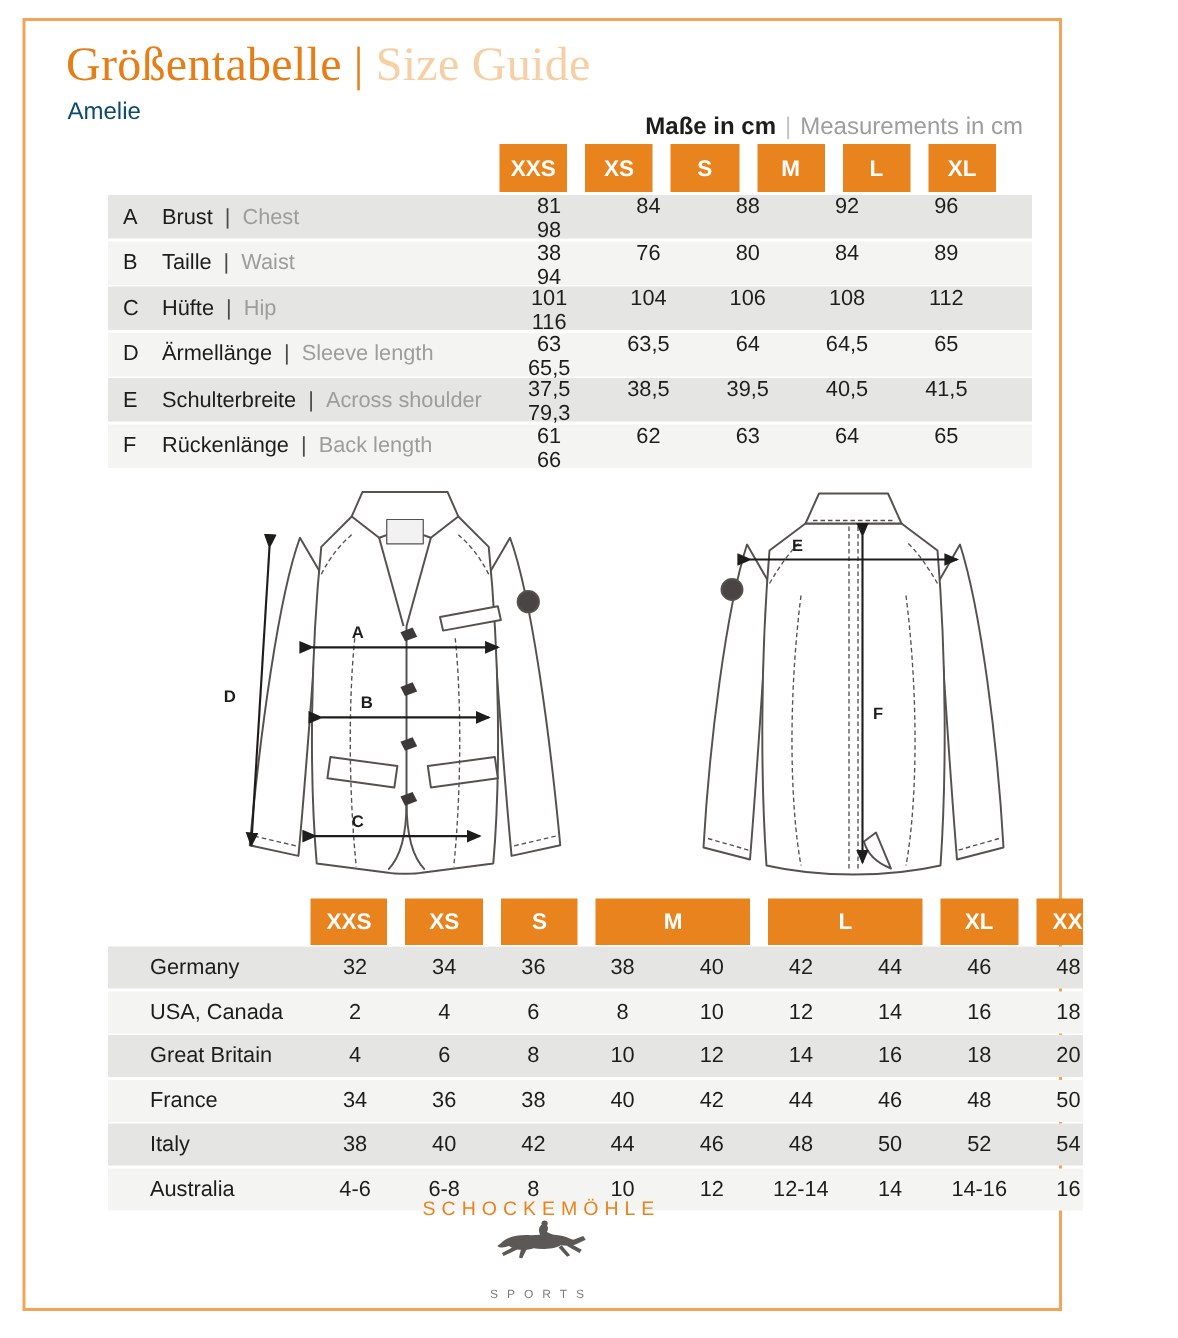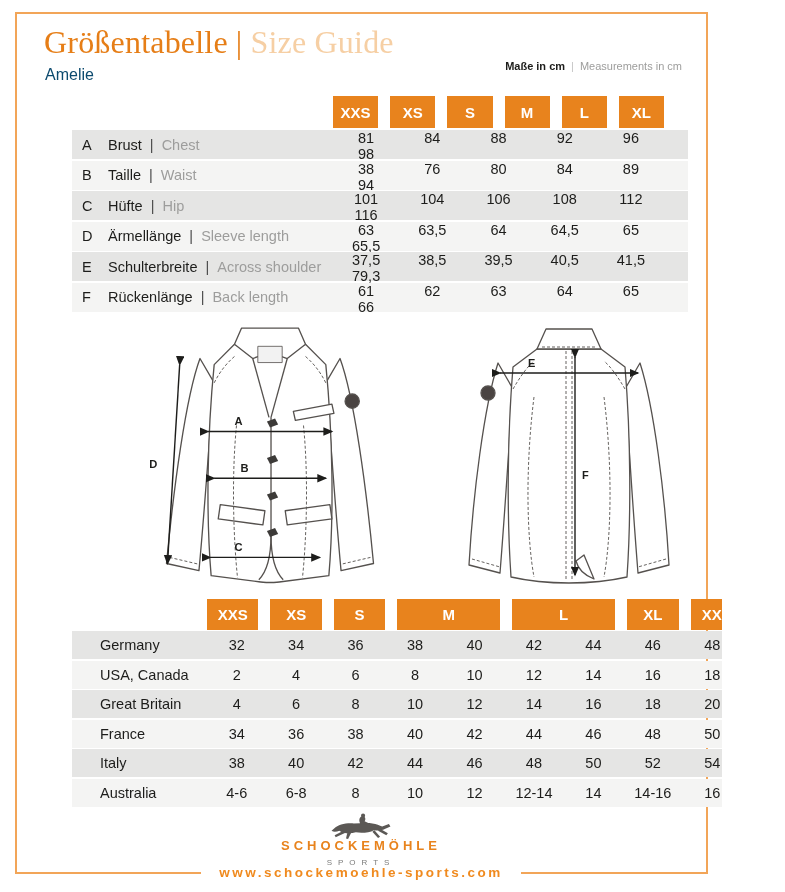--- a/index.html
+++ b/index.html
@@ -8,21 +8,21 @@
   .frame{position:absolute;left:15px;top:12px;right:14px;bottom:18px;
          border:2px solid #f2a558;pointer-events:none;}
 
   
   .title{position:absolute;left:44px;top:24px;font-family:"Liberation Serif", serif;
          font-size:32px;letter-spacing:.2px;}
   .title .de{color:#e67e17;}
   .title .tsep{color:#e67e17;padding:0 8px;font-weight:400;}
   .title .en{color:#f6cfa4;}
   .product{position:absolute;left:45px;top:66px;font-size:16px;color:#0c4a6e;}
-  .units{position:absolute;right:40px;top:60px;font-size:11px;}
+  .units{position:absolute;right:40px;top:76px;font-size:16px;}
   .units .de{font-weight:bold;color:#1d1d1b;}
   .units .usep{color:#c4c4c4;padding:0 6px;}
   .units .en{color:#9d9d9c;}
 
   
   .hdr{position:absolute;display:grid;gap:12px;}
   .hdr .cell{background:#e8831d;color:#fff;font-weight:bold;font-size:15px;
              display:flex;align-items:center;justify-content:center;}
   .t1-hdr{left:333px;top:96px;width:331px;height:32px;grid-template-columns:repeat(6,1fr);}
   .t2-hdr{left:207px;top:599px;width:535px;height:31px;
@@ -46,22 +46,22 @@
   .t2-body .vals{left:135px;width:535px;grid-template-columns:repeat(9,1fr);}
 
   
   .sketch{position:absolute;}
   .front-sketch{left:133px;top:324px;}
   .back-sketch{left:434px;top:326px;}
   .sketch svg text{font-family:"Liberation Sans", sans-serif;font-size:11px;font-weight:bold;fill:#1d1d1b;}
 
   
   .logo{position:absolute;left:50%;top:812px;transform:translateX(-50%);}
-  .brand{position:absolute;left:0;right:0;top:838px;text-align:center;font-size:13px;
-         font-weight:bold;letter-spacing:4px;color:#e8831d;}
+  .brand{position:absolute;left:0;right:0;top:798px;text-align:center;font-size:13px;
+         font-weight:normal;letter-spacing:4px;color:#e8831d;}
   .brand-sub{position:absolute;left:0;right:0;top:858px;text-align:center;font-size:8px;
          letter-spacing:6px;color:#7b7b7a;font-weight:normal;}
   .website{position:absolute;left:0;right:0;top:863px;text-align:center;z-index:2;}
   .website span{display:inline-block;background:#fff;padding:0 18px;font-size:13.5px;
          font-weight:bold;letter-spacing:2.5px;color:#f08a1e;}
 </style>
 </head>
 <body>
 
 <div class="page">
@@ -376,16 +376,13 @@
         <path d="M86,33 L97,46 L93,48 L82,36 Z"></path>
         <path d="M26,34 L9,43 L11,47 L30,38 Z"></path>
         <path d="M34,36 L31,49 L35,50 L41,38 Z"></path>
         <path d="M58,19 C55,12 58,6 63,6 C68,6 70,11 67,16 L76,20 L58,23 Z"></path>
         <circle cx="64" cy="5" r="4"></circle>
       </g>
     </svg>
   </div>
   <div class="brand">SCHOCKEMÖHLE</div>
   <div class="brand-sub">SPORTS</div>
-  <div class="website">
-    <span>www.schockemoehle-sports.com</span>
-  </div>
 </div>
 
 </body></html>

